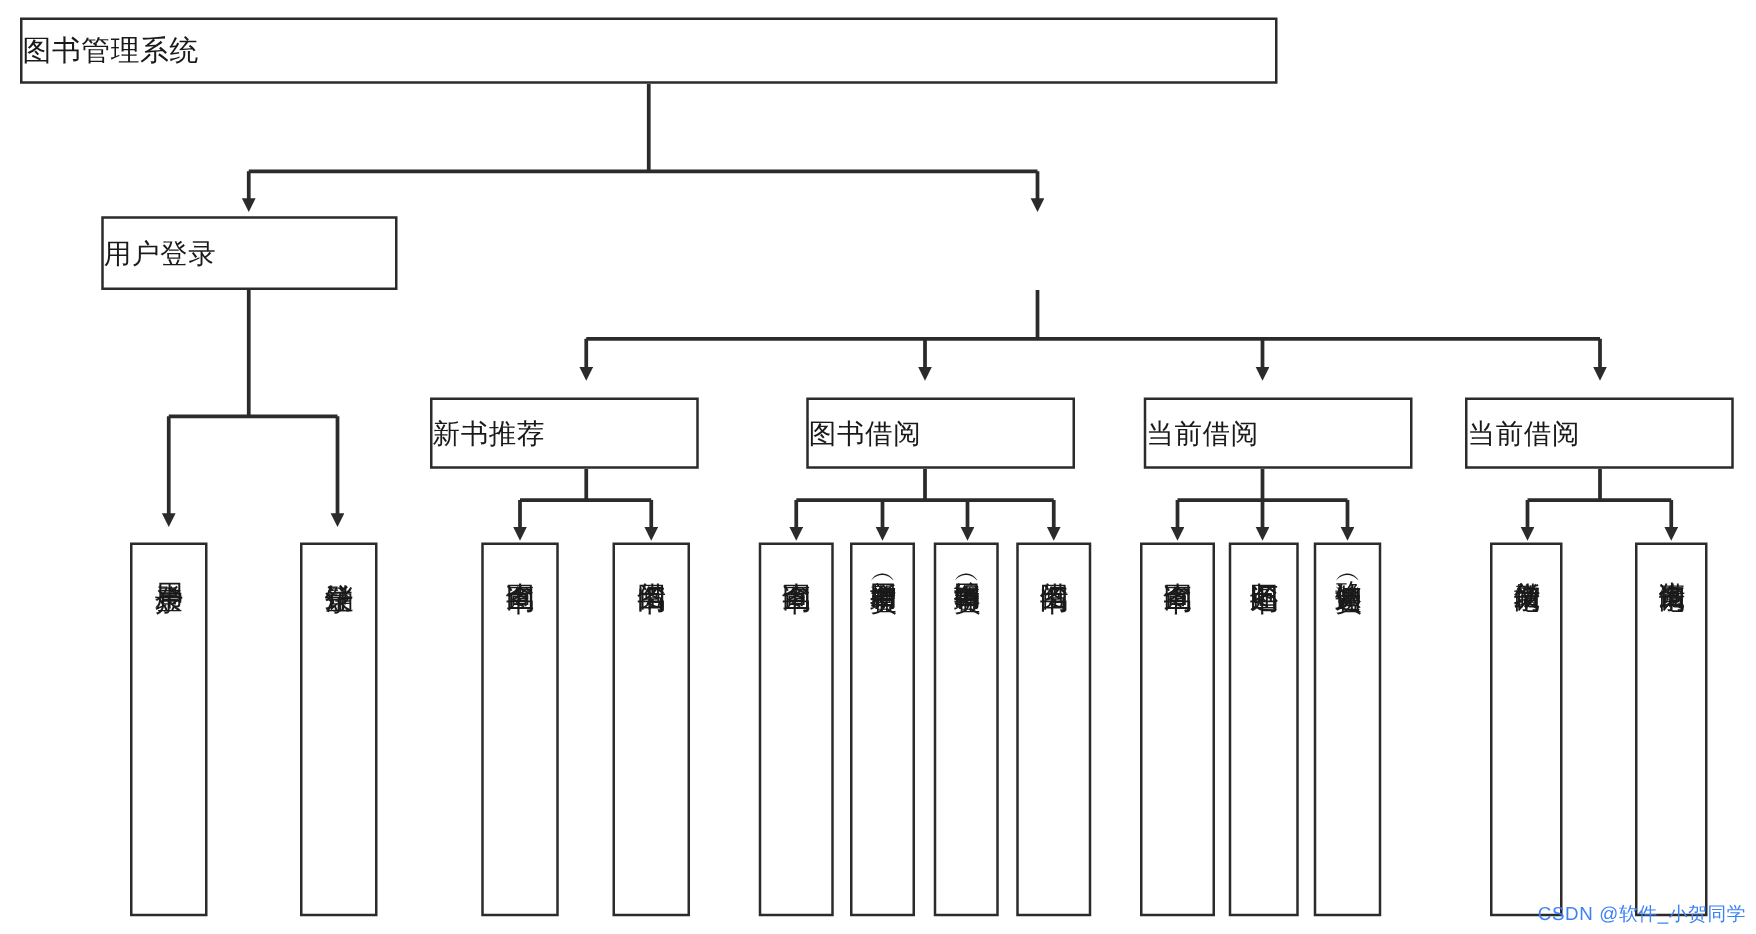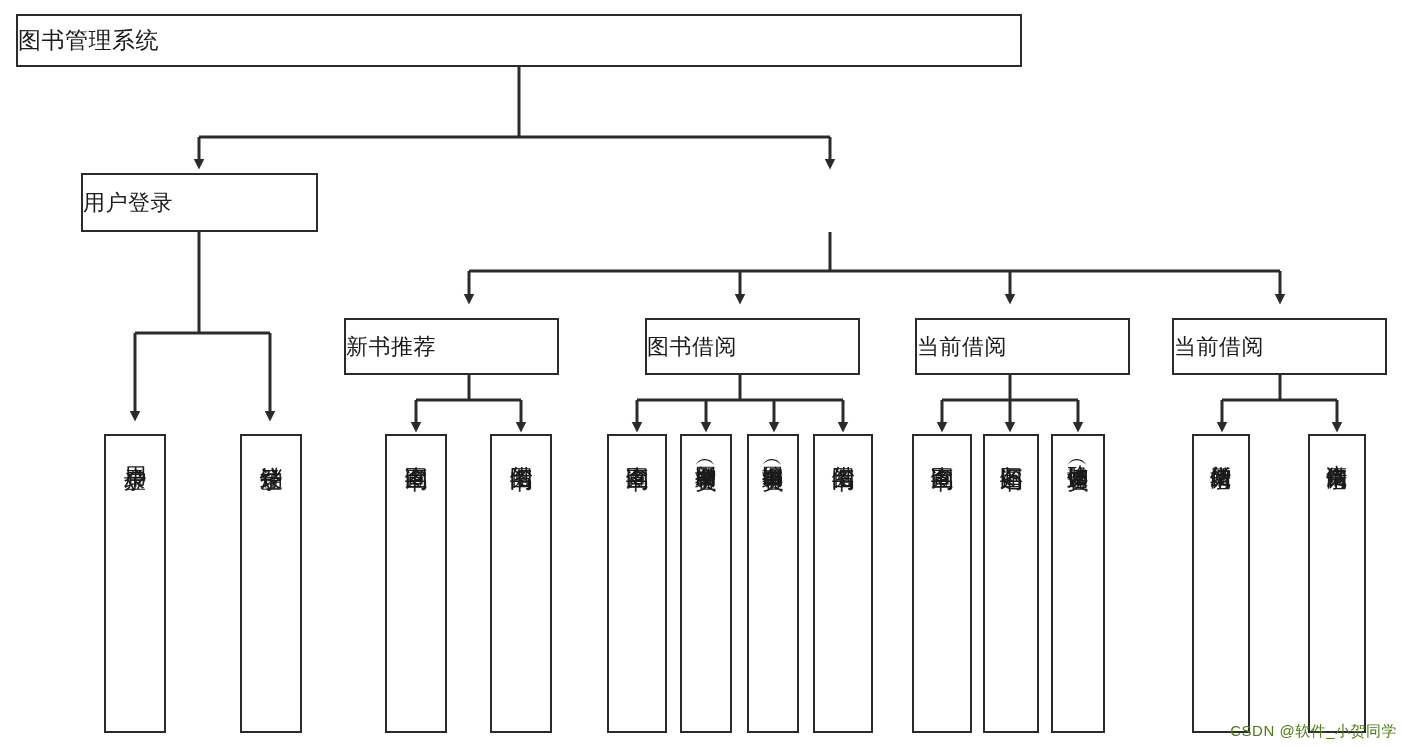--- a/index.html
+++ b/index.html
@@ -63,21 +63,21 @@
     white-space: nowrap;
   }
   .node.vert.narrow .label {
     font-size: 21px;
   }
   #watermark {
     position: absolute;
     right: 8px;
     bottom: 6px;
     font-size: 15px;
-    color: #4d7c0f;
+    color: #3b82f6;
     letter-spacing: 0.5px;
     white-space: nowrap;
     pointer-events: none;
   }
 </style>
 </head>
 <body>
 
 <div id="diagram-root">
 

